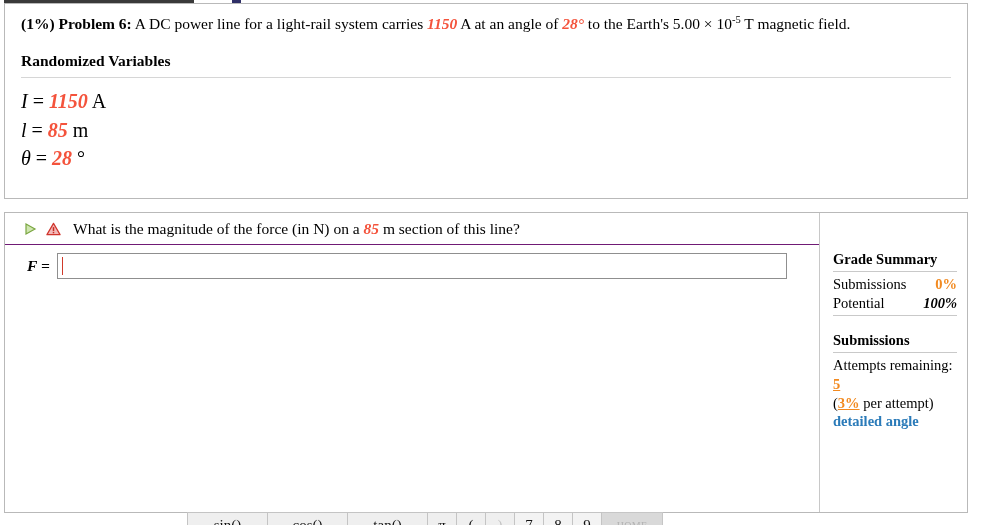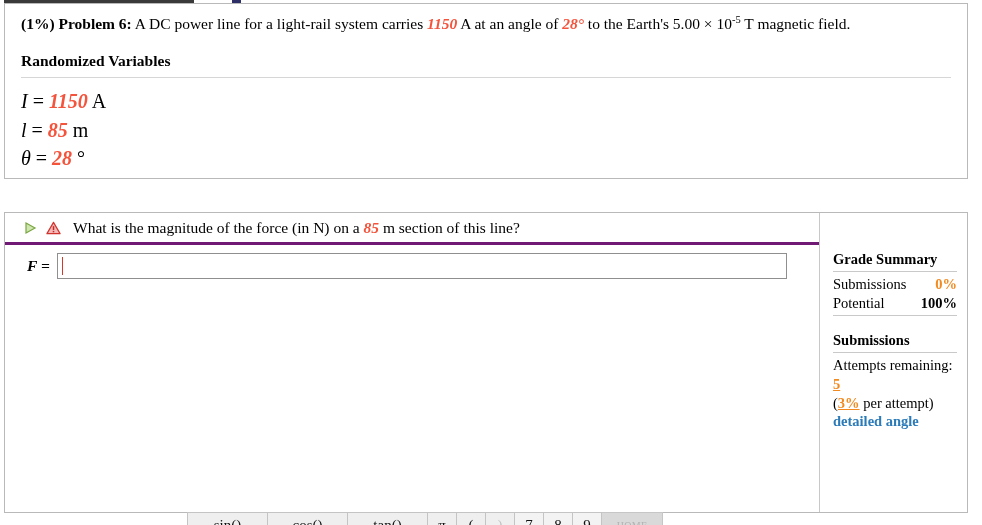--- a/index.html
+++ b/index.html
@@ -35,21 +35,21 @@
     left: 232px; top: 0;
     width: 9px; height: 3px;
     background: #2e2e66;
   }
 
   
   #problem-box {
     position: absolute;
     left: 4px; top: 3px;
     width: 964px;
-    height: 176px;
+    height: 196px;
     border: 1px solid #b9b9b9;
     box-sizing: border-box;
     background: #fff;
   }
   #problem-statement {
     padding: 10px 16px 0 16px;
     line-height: 1.32;
     font-size: 15.5px;
   }
   .b { font-weight: bold; }
@@ -99,21 +99,21 @@
     box-sizing: border-box;
     margin-top: 30px;
   }
 
   
   #question-row {
     position: absolute;
     left: 0; top: 0;
     width: 814px;
     height: 32px;
-    border-bottom: 3px solid #701a75;
+    border-bottom: 1px solid #701a75;
     box-sizing: border-box;
     display: flex;
     align-items: center;
     padding-left: 18px;
   }
   #play-icon { width: 14px; height: 14px; margin-right: 9px; flex: none; }
   #warning-icon { width: 15px; height: 14px; margin-right: 12px; flex: none; }
   #question-text { font-size: 15.5px; }
 
   
@@ -203,21 +203,21 @@
     margin-bottom: 2px;
   }
   .gs-rule { height: 1px; background: #c9c9c9; margin: 3px 0 3px 0; }
   .gs-row {
     display: flex;
     justify-content: space-between;
     font-size: 14.5px;
     line-height: 1.28;
   }
   .gs-val-orange { color: #f28a20; font-weight: bold; }
-  .gs-val-bold { font-weight: bold; }
+  .gs-val-bold { font-weight: bold; font-style: italic; }
   .gs-block { margin-top: 16px; }
   .gs-line { font-size: 14.5px; line-height: 1.3; }
   .link {
     color: #2b7bb9;
     font-weight: bold;
     font-size: 14.5px;
     text-decoration: none;
     cursor: default;
   }
 </style>

